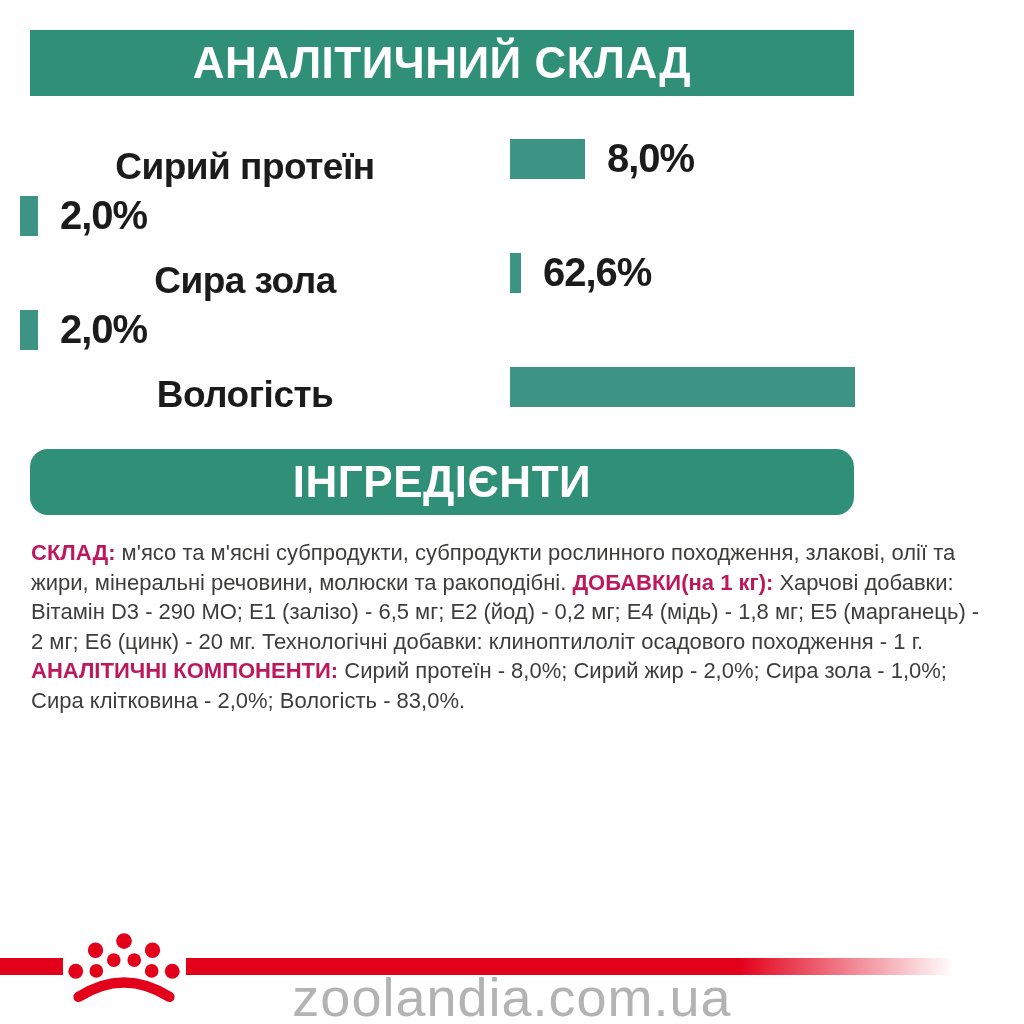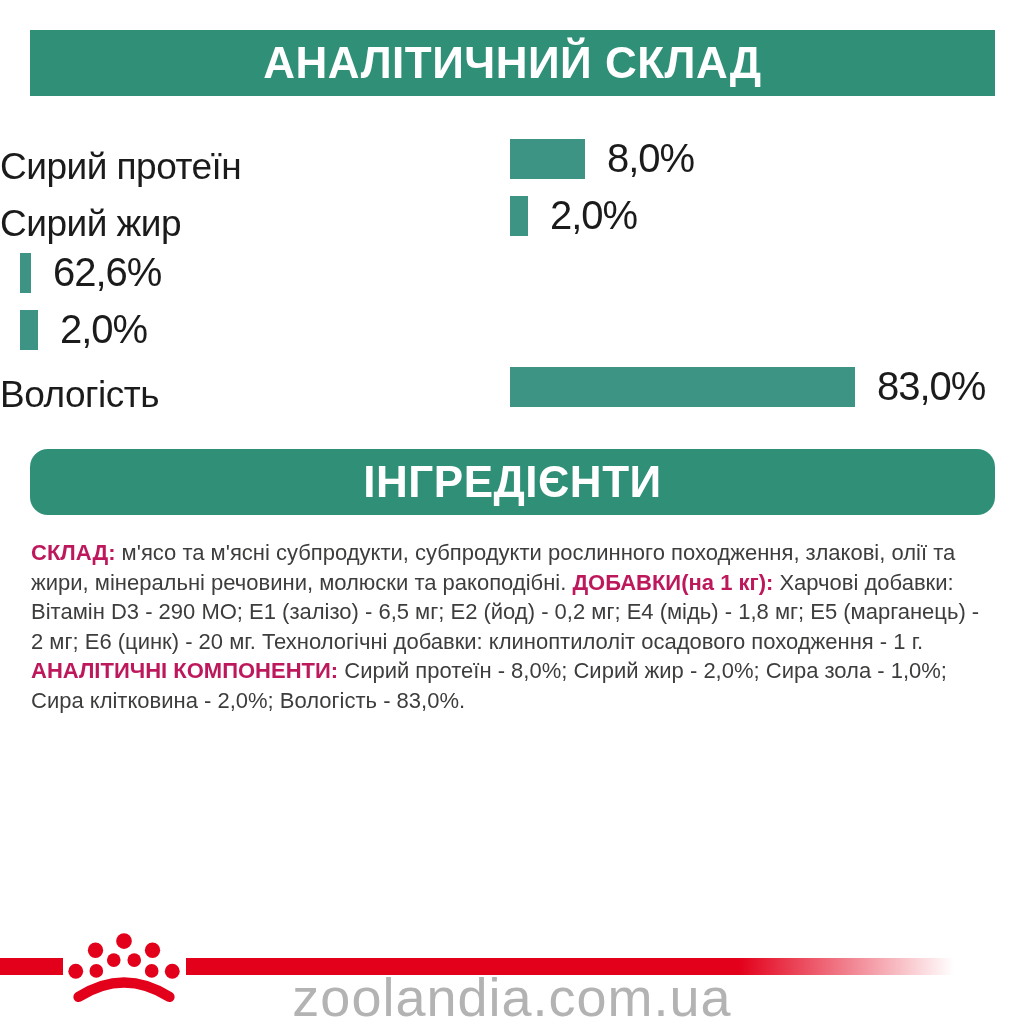--- a/index.html
+++ b/index.html
@@ -7,21 +7,21 @@
     position:relative;
     width:1024px;height:1024px;
     margin:0 auto;
     background:#ffffff;
     overflow:hidden;
     font-family:"Liberation Sans", sans-serif;
   }
   
   .banner{
     position:absolute;
-    left:30px;width:965px;height:66px;
+    left:30px;width:824px;height:66px;
     background:#2F9077;
     display:flex;align-items:center;justify-content:center;
   }
   .banner-title{
     color:#ffffff;
     font-size:44px;
     font-weight:bold;
     letter-spacing:.5px;
     white-space:nowrap;
   }
@@ -32,38 +32,38 @@
   .chart{
     position:absolute;
     left:0;top:130px;width:1024px;
   }
   .chart-row{
     display:flex;align-items:center;
     height:57px;
   }
   .chart-label{
     width:490px;
-    text-align:left;
+    text-align:center;
     font-size:37px;
-    font-weight:normal;
+    font-weight:bold;
     color:#1b1b1b;
     letter-spacing:-.5px;
     white-space:nowrap;
     margin-top:16px;
   }
   .chart-bar{
     height:40px;
     margin-left:20px;
     background:#3E9484;
     flex:0 0 auto;
   }
   .chart-value{
     margin-left:22px;
     font-size:40px;
-    font-weight:normal;
+    font-weight:bold;
     color:#1b1b1b;
     letter-spacing:-1px;
     white-space:nowrap;
   }
 
   
   .ingredients-text{
     position:absolute;
     left:31px;top:538px;
     width:958px;
@@ -112,36 +112,35 @@
     <span class="banner-title">АНАЛІТИЧНИЙ СКЛАД</span>
   </div>
 
   <div class="chart" id="chart">
       <div class="chart-row">
         <span class="chart-label">Сирий протеїн</span>
         <div class="chart-bar" style="width: 75px; background: rgb(62, 148, 132);"></div>
         <span class="chart-value">8,0%</span>
       </div>
       <div class="chart-row">
-        <span class="chart-label">Сирий жир</span>
         <div class="chart-bar" style="width: 18px; background: rgb(62, 148, 132);"></div>
         <span class="chart-value">2,0%</span>
       </div>
       <div class="chart-row">
+        <span class="chart-label">Сира зола</span>
         <div class="chart-bar" style="width: 11px; background: rgb(62, 148, 132);"></div>
         <span class="chart-value">62,6%</span>
       </div>
       <div class="chart-row">
         <div class="chart-bar" style="width: 18px; background: rgb(62, 148, 132);"></div>
         <span class="chart-value">2,0%</span>
       </div>
       <div class="chart-row">
         <span class="chart-label">Вологість</span>
         <div class="chart-bar" style="width: 345px; background: rgb(62, 148, 132);"></div>
-        <span class="chart-value">83,0%</span>
       </div>
     </div>
 
   <div class="banner" id="banner-ingredients">
     <span class="banner-title">ІНГРЕДІЄНТИ</span>
   </div>
 
   <div class="ingredients-text" id="ingredients-text"><b>СКЛАД:</b><span> м'ясо та м'ясні субпродукти, субпродукти рослинного походження, злакові, олії та жири, мінеральні речовини, молюски та ракоподібні. </span><b>ДОБАВКИ(на 1 кг):</b><span> Харчові добавки: Вітамін D3 - 290 МО; Е1 (залізо) - 6,5 мг; Е2 (йод) - 0,2 мг; Е4 (мідь) - 1,8 мг; Е5 (марганець) - 2 мг; Е6 (цинк) - 20 мг. Технологічні добавки: клиноптилоліт осадового походження - 1 г. </span><b>АНАЛІТИЧНІ КОМПОНЕНТИ:</b><span> Сирий протеїн - 8,0%; Сирий жир - 2,0%; Сира зола - 1,0%; Сира клітковина - 2,0%; Вологість - 83,0%.</span></div>
 
   <div class="red-line-left"></div>

